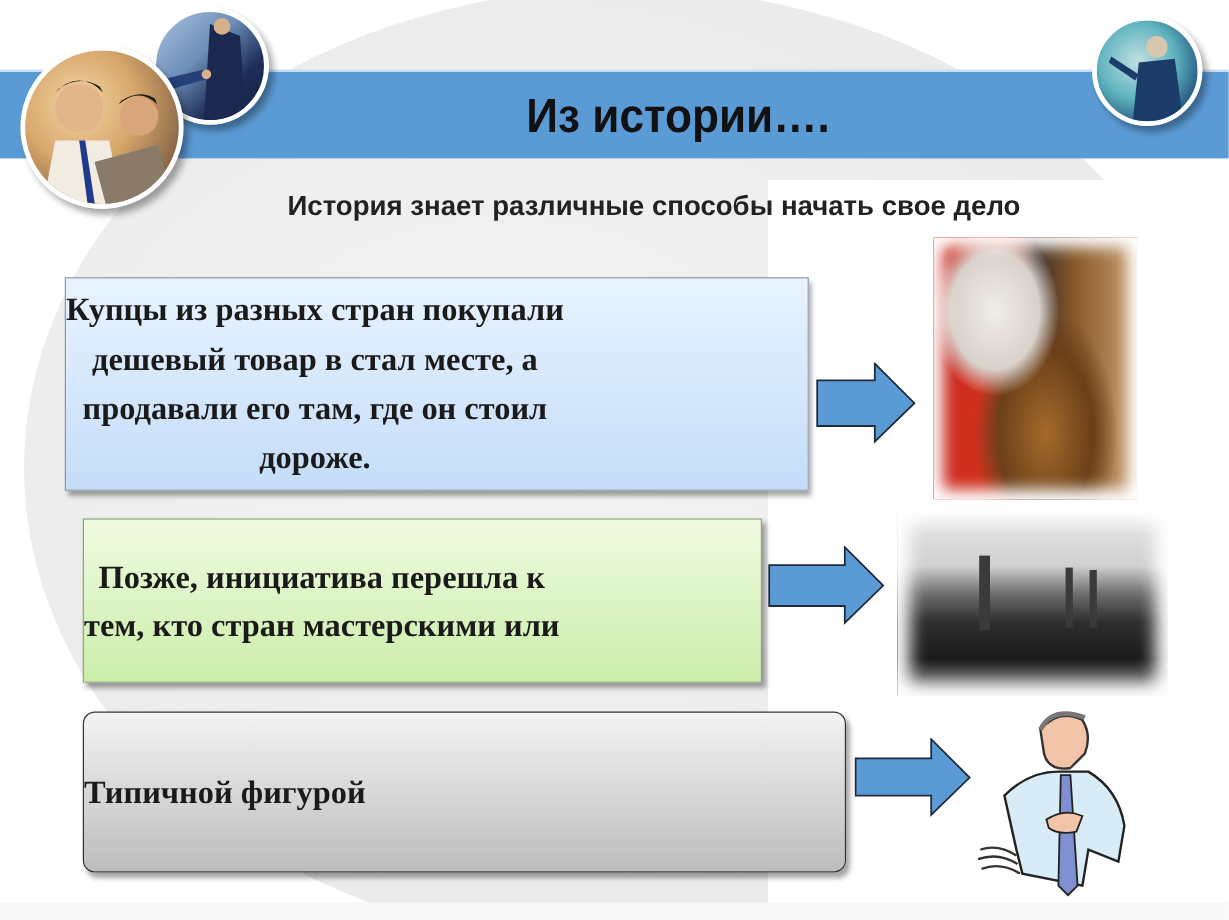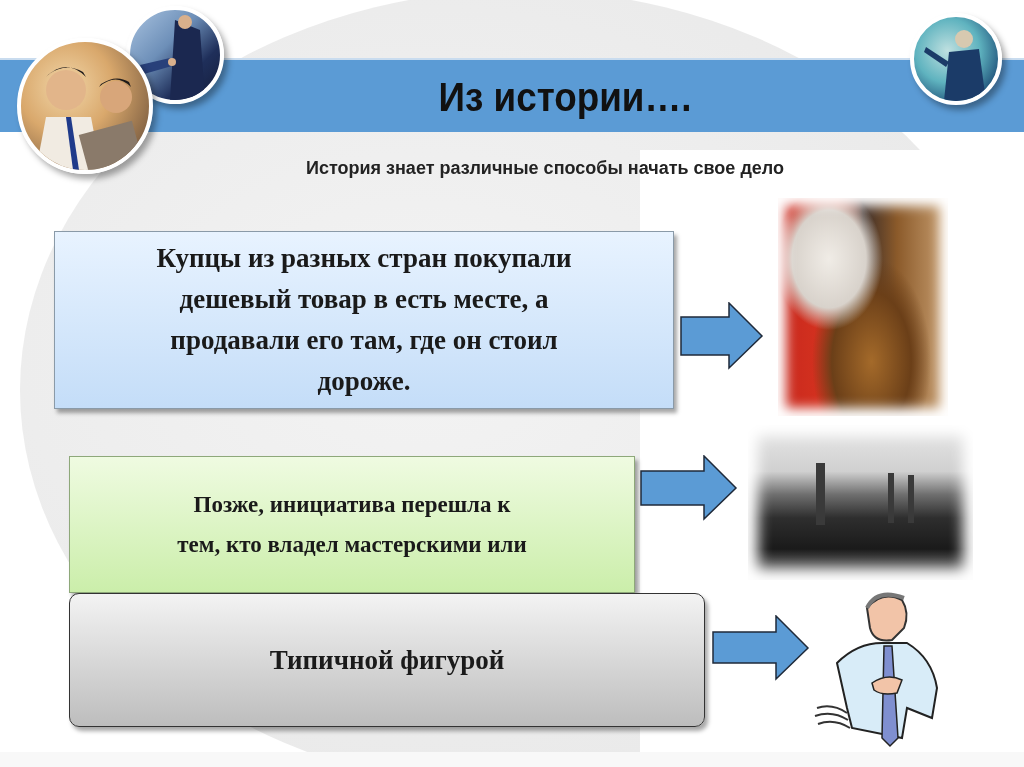--- a/index.html
+++ b/index.html
@@ -7,25 +7,25 @@
   .bg-arc { position:absolute; left:20px; top:-10px; width:1000px; height:800px; border-radius:50%; background:radial-gradient(ellipse at 40% 45%, #f3f3f3 0%, #ececec 55%, #e6e6e6 100%); }
   .bg-arc-cut { position:absolute; left:640px; top:150px; width:400px; height:620px; background:#ffffff; }
   .bottom-fade { position:absolute; left:0; top:752px; width:1024px; height:15px; background:#f8f8f8; }
   .banner { position:absolute; left:0; top:60px; width:1024px; height:72px; background:#5b9bd5; }
   .banner-line { position:absolute; left:0; top:58px; width:1024px; height:2px; background:#c9dcef; }
   .title { position:absolute; left:330px; top:62px; width:470px; height:70px; text-align:center; font-family:"Liberation Sans", sans-serif; font-weight:bold; font-size:40px; line-height:70px; color:#111111; transform:scaleX(0.92); }
   .circle { position:absolute; border-radius:50%; border:4px solid #ffffff; box-shadow:4px 5px 6px rgba(0,0,0,0.35); overflow:hidden; }
   .c1 { left:17px; top:38px; width:128px; height:128px; background:radial-gradient(circle at 35% 35%, #f1d6a8 0%, #d9a86c 40%, #8c6a48 75%, #3f3a44 100%); }
   .c2 { left:126px; top:6px; width:90px; height:90px; background:linear-gradient(135deg, #a9c3e0 0%, #6d8fb8 40%, #1f2f5a 70%, #141c3a 100%); }
   .c3 { left:910px; top:13px; width:84px; height:84px; background:radial-gradient(circle at 40% 40%, #bfe0e0 0%, #5fb3bf 45%, #1e4f78 80%, #123050 100%); }
-  .subtitle { position:absolute; left:150px; top:158px; width:790px; text-align:center; font-size:18px; font-weight:bold; color:#222222; }
-  .box { position:absolute; border:1px solid #8a9aa8; box-shadow:3px 4px 4px rgba(0,0,0,0.35); display:flex; align-items:center; justify-content:center; text-align:center; font-family:"Liberation Serif", serif; font-weight:bold; color:#1a1a1a; }
+  .subtitle { position:absolute; left:150px; top:158px; width:790px; text-align:center; font-size:23px; font-weight:bold; color:#222222; }
+  .box { position:absolute; border:1px solid #8a9aa8; box-shadow:3px 4px 4px rgba(0,0,0,0.35); display:flex; align-items:center; justify-content:flex-start; text-align:center; font-family:"Liberation Serif", serif; font-weight:bold; color:#1a1a1a; }
   .box span { display:block; }
   .b1 { left:54px; top:231px; width:618px; height:176px; background:linear-gradient(180deg, #e8f3ff 0%, #c4ddf8 100%); font-size:27px; line-height:41px; }
-  .b2 { left:69px; top:456px; width:564px; height:135px; background:linear-gradient(180deg, #effbe1 0%, #cbeeaa 100%); border-color:#8ea87a; font-size:23px; line-height:40px; }
+  .b2 { left:69px; top:432px; width:564px; height:135px; background:linear-gradient(180deg, #effbe1 0%, #cbeeaa 100%); border-color:#8ea87a; font-size:27px; line-height:40px; }
   .b3 { left:69px; top:593px; width:634px; height:132px; background:linear-gradient(180deg, #f3f3f3 0%, #bdbdbd 100%); border-color:#333333; font-size:27px; line-height:40px;border-radius:10px; }
   .arrow { position:absolute; }
   .img { position:absolute; }
   .merchant { left:778px; top:198px; width:170px; height:218px; background:
       radial-gradient(ellipse at 30% 28%, #f0ece6 0%, #d8d2cb 22%, rgba(0,0,0,0) 32%),
       radial-gradient(ellipse at 55% 75%, #a46a2a 0%, #6b3f18 30%, rgba(0,0,0,0) 45%),
       linear-gradient(90deg, #c8281e 0%, #d8351f 35%, #3a2c28 50%, #8b5a2a 70%, #c9a072 100%);
       filter:blur(0.5px); box-shadow:0 0 12px 8px #ffffff inset; }
   .factory { left:748px; top:425px; width:225px; height:155px; background:
       linear-gradient(180deg, #e8e8e8 0%, #d0d0d0 30%, #6e6e6e 45%, #2e2e2e 60%, #1a1a1a 80%, #9a9a9a 100%);
@@ -69,30 +69,30 @@
       <path d="M35 35 L65 32 L72 84 L30 84 Z" fill="#1b3b68"></path>
       <path d="M12 30 L35 45 L32 50 L10 35 Z" fill="#1b3b68"></path>
     </svg>
 </div>
 
 <div class="subtitle">История знает различные способы начать свое дело</div>
 
 <div class="box b1">
   <div>
     <span>Купцы из разных стран покупали</span>
-    <span>дешевый товар в есть месте, а</span>
+    <span>дешевый товар в стал месте, а</span>
     <span>продавали его там, где он стоил</span>
     <span>дороже.</span>
   </div>
 </div>
 
 <div class="box b2">
   <div>
     <span>Позже, инициатива перешла к</span>
-    <span>тем, кто владел мастерскими или</span>
+    <span>тем, кто стран мастерскими или</span>
   </div>
 </div>
 
 <div class="box b3">
   <div>
     <span>Типичной фигурой</span>
   </div>
 </div>
 
 <svg class="arrow" style="left:680px;top:302px;" width="84" height="68" viewBox="0 0 84 68">

